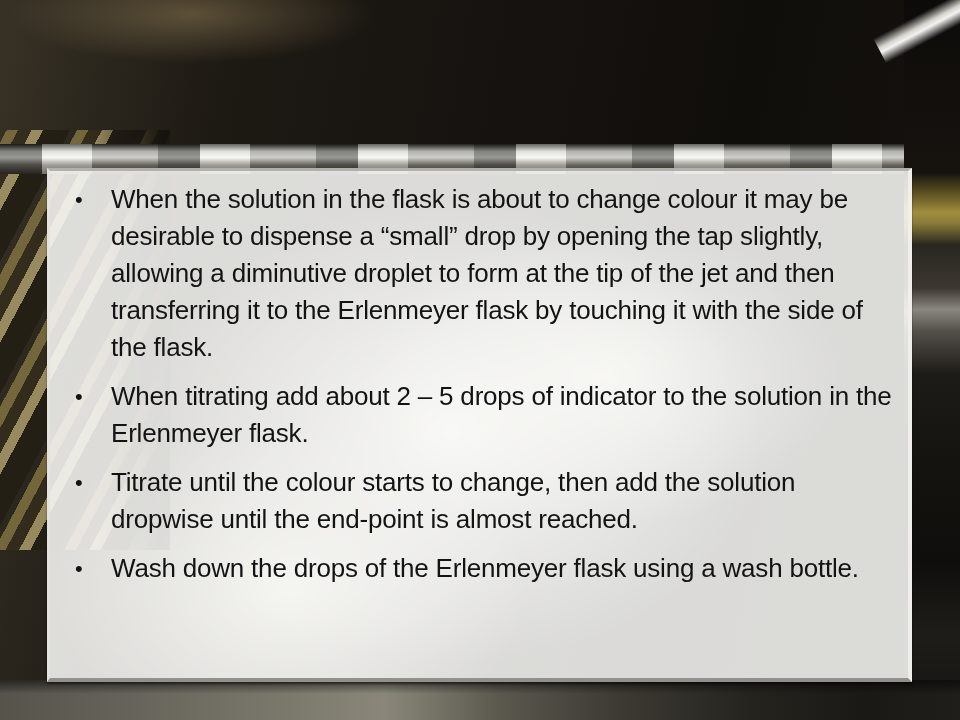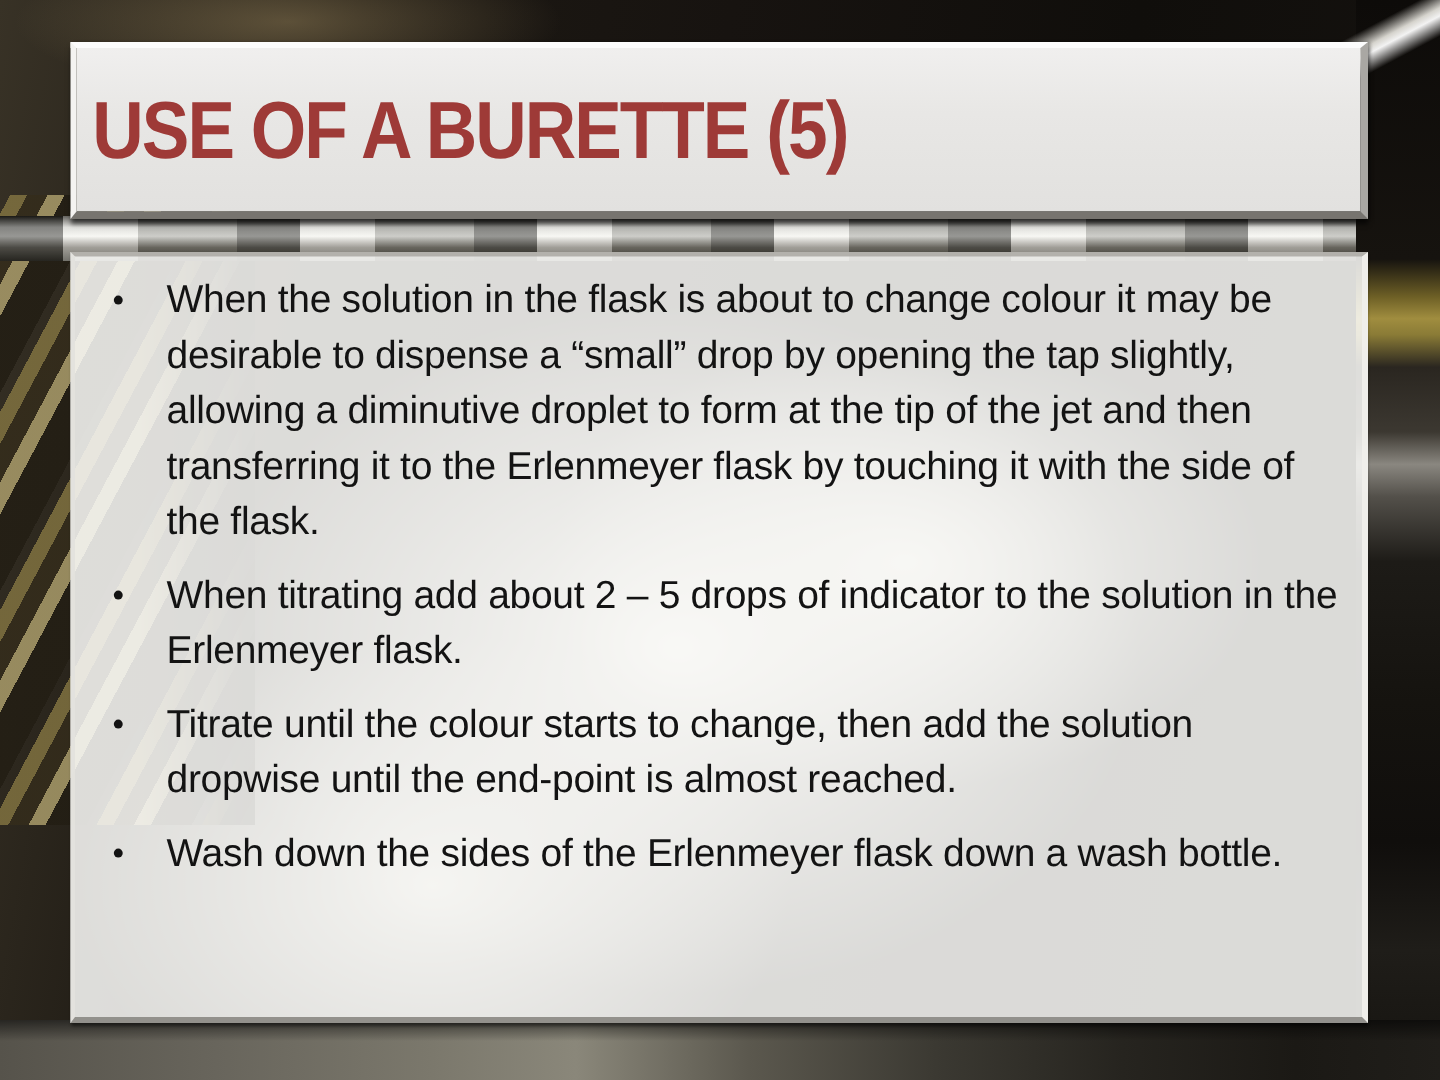--- a/index.html
+++ b/index.html
@@ -113,38 +113,35 @@
 
   <div class="bg">
     <div class="bg-base"></div>
     <div class="bg-left-streaks"></div>
     <div class="bg-metal-band"></div>
     <div class="bg-right-column"></div>
     <div class="bg-top-right-streak"></div>
     <div class="bg-bottom-band"></div>
   </div>
 
-  <div class="title-box">
-    <h1>USE OF A BURETTE (5)</h1>
-  </div>
 
   <div class="content-box">
     <ul>
       <li>
         <span class="marker">•</span>
         <span class="btext">When the solution in the flask is about to change colour it may be desirable to dispense a “small” drop by opening the tap slightly, allowing a diminutive droplet to form at the tip of the jet and then transferring it to the Erlenmeyer flask by touching it with the side of the flask.</span>
       </li>
       <li>
         <span class="marker">•</span>
         <span class="btext">When titrating add about 2 – 5 drops of indicator to the solution in the Erlenmeyer flask.</span>
       </li>
       <li>
         <span class="marker">•</span>
         <span class="btext">Titrate until the colour starts to change, then add the solution dropwise until the end-point is almost reached.</span>
       </li>
       <li>
         <span class="marker">•</span>
-        <span class="btext">Wash down the sides of the Erlenmeyer flask down a wash bottle.</span>
+        <span class="btext">Wash down the drops of the Erlenmeyer flask using a wash bottle.</span>
       </li>
     </ul>
   </div>
 
 </div>
 
 </body></html>

